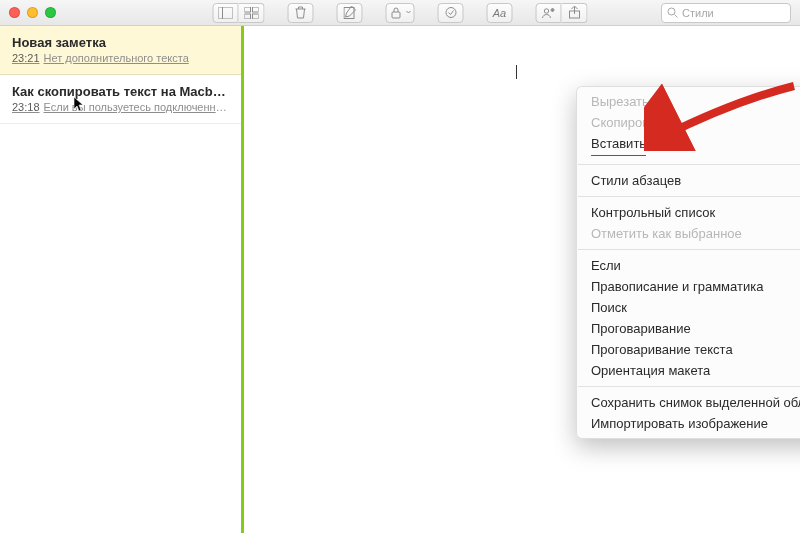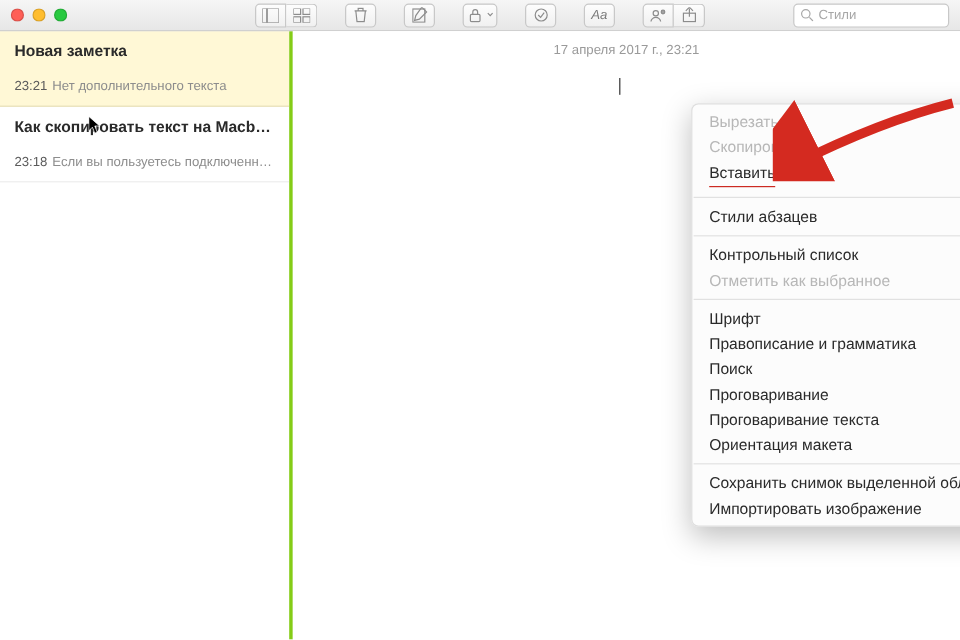--- a/index.html
+++ b/index.html
@@ -55,21 +55,21 @@
     background: #fff;
     overflow: hidden;
   }
   .note-item {
     padding: 9px 12px 10px 12px;
     border-bottom: 1px solid #ededed;
     cursor: default;
   }
   .note-item.selected { background: #fff8d6; border-bottom-color: #e7dfb8; border-top: 1px solid #e7dfb8; margin-top:-1px; }
   .note-title { font-size: 13px; font-weight: 600; color: #2a2a2a; white-space: nowrap; overflow: hidden; text-overflow: ellipsis; }
-  .note-sub { font-size: 11px; color: #8d8d8d; margin-top: 16px; white-space: nowrap; overflow: hidden; text-overflow: ellipsis; }
+  .note-sub { font-size: 11px; color: #8d8d8d; margin-top: 2px; white-space: nowrap; overflow: hidden; text-overflow: ellipsis; text-decoration: underline; }
   .note-sub .time { color: #5b5b5b; margin-right: 4px; }
 
   .editor { flex: 1; position: relative; background: #fff; }
   .date-line { text-align: center; color: #9a9a9a; font-size: 11px; padding-top: 10px; }
   .caret { position: absolute; left: 272px; top: 39px; width: 1px; height: 14px; background: #333; }
 
   .menu {
     position: absolute;
     left: 332px; top: 60px;
     width: 307px;
@@ -199,21 +199,20 @@
     </div>
     <div class="note-item">
       <div class="note-title">Как скопировать текст на Macbook бе...</div>
       <div class="note-sub">
         <span class="time">23:18</span><span>Если вы пользуетесь подключенной...</span>
       </div>
     </div>
   </div>
 
   <div class="editor">
-    <div class="date-line">17 апреля 2017 г., 23:21</div>
     <div class="caret"></div>
 
     <div class="menu">
       <div class="mi disabled">
           <span class="label">Вырезать</span>
         </div>
       <div class="mi disabled">
           <span class="label">Скопировать</span>
         </div>
       <div class="mi ul">
@@ -225,21 +224,21 @@
         </div>
       <div class="msep"></div>
       <div class="mi">
           <span class="label">Контрольный список</span>
         </div>
       <div class="mi disabled">
           <span class="label">Отметить как выбранное</span>
         </div>
       <div class="msep"></div>
       <div class="mi">
-          <span class="label">Шрифт</span>
+          <span class="label">Если</span>
         </div>
       <div class="mi">
           <span class="label">Правописание и грамматика</span>
         </div>
       <div class="mi">
           <span class="label">Поиск</span>
         </div>
       <div class="mi">
           <span class="label">Проговаривание</span>
         </div>

